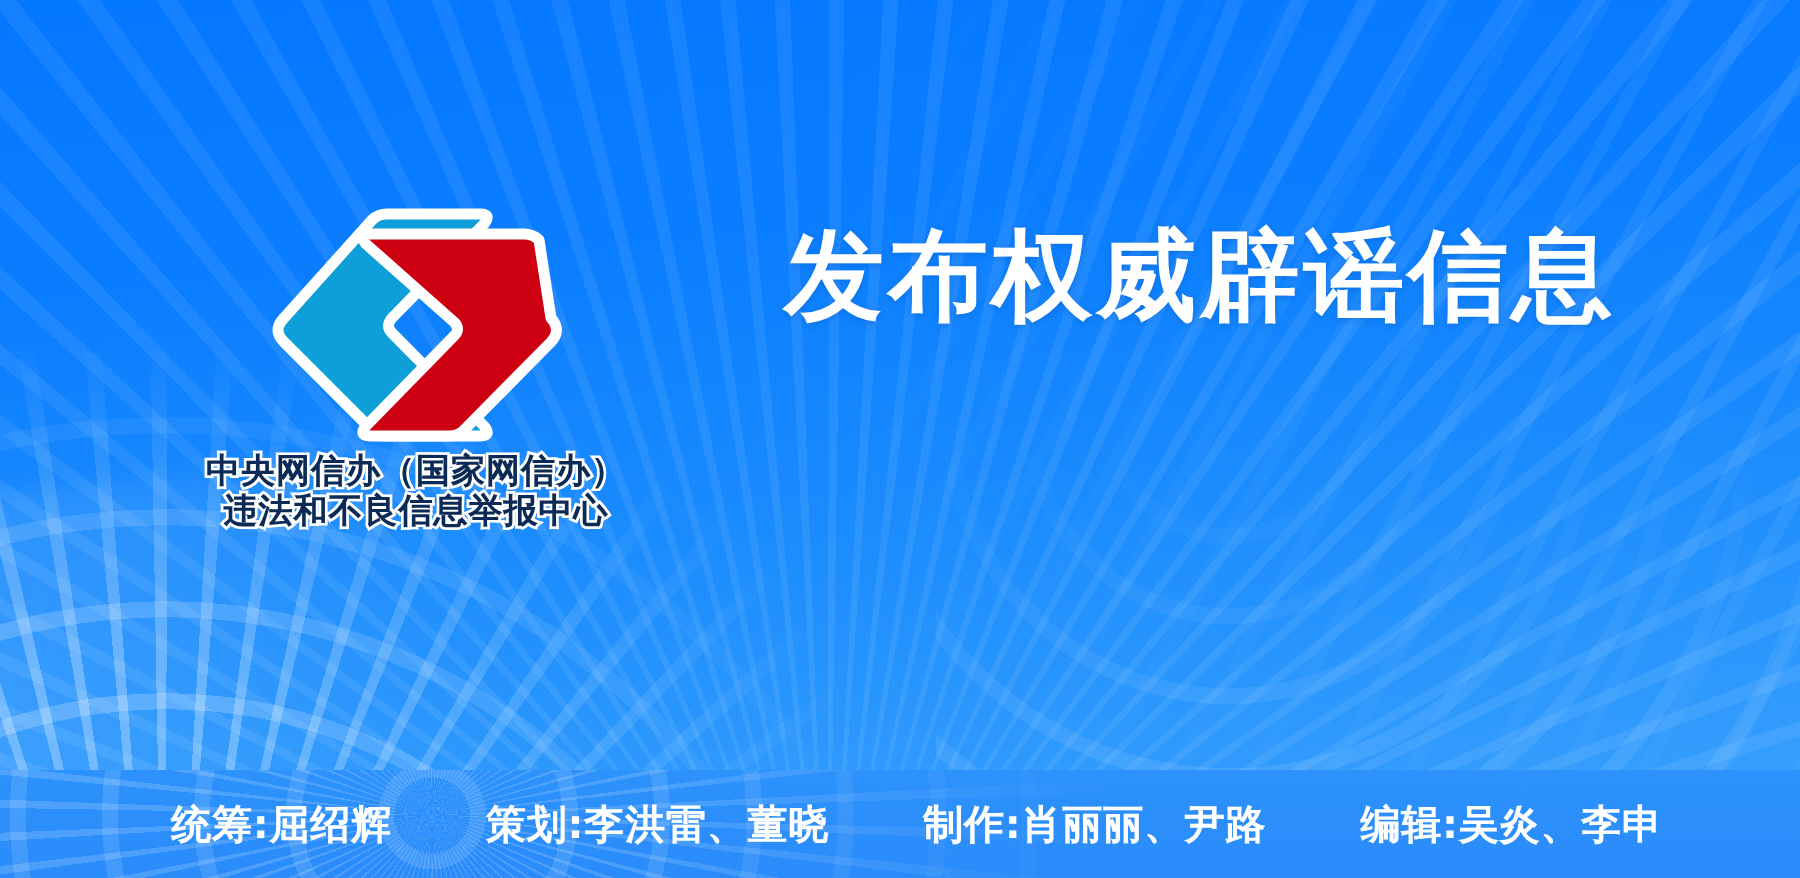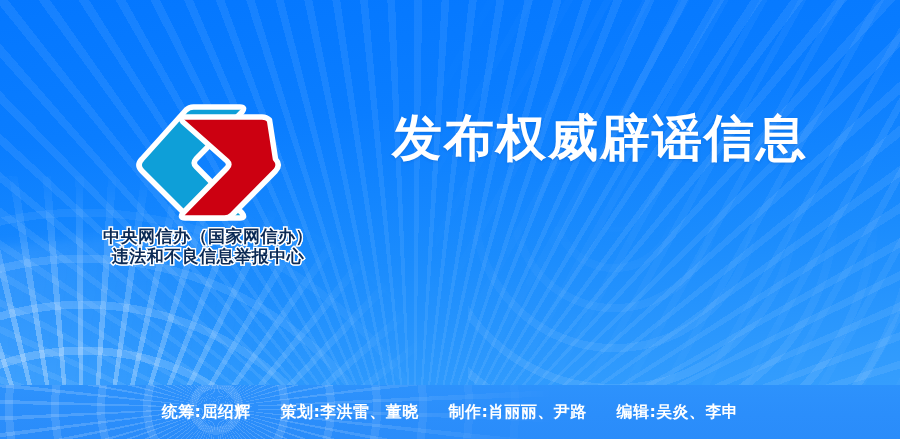--- a/index.html
+++ b/index.html
@@ -146,22 +146,23 @@
     -webkit-mask-image:linear-gradient(to right,#000 0%,#000 34%,transparent 62%);
     mask-image:linear-gradient(to right,#000 0%,#000 34%,transparent 62%);
     pointer-events:none;
   }
   .credits-list{
     position:relative;display:flex;align-items:center;gap:30px;
     z-index:2;
   }
   .credit-item{
     font-family:"DejaVu Sans","Liberation Sans",sans-serif;
-    font-weight:bold;font-size:16px;color:#ffffff;white-space:nowrap;
+    font-weight:bold;font-size:20px;color:#ffffff;white-space:nowrap;
     letter-spacing:.4px;
+    margin-left:17px;
   }
 </style>
 </head>
 <body>
 
 <div class="poster">
 
   <div class="bg-layer rays"></div>
   <div class="bg-layer diag-right"></div>
   <div class="bg-layer arcs-right"></div>

